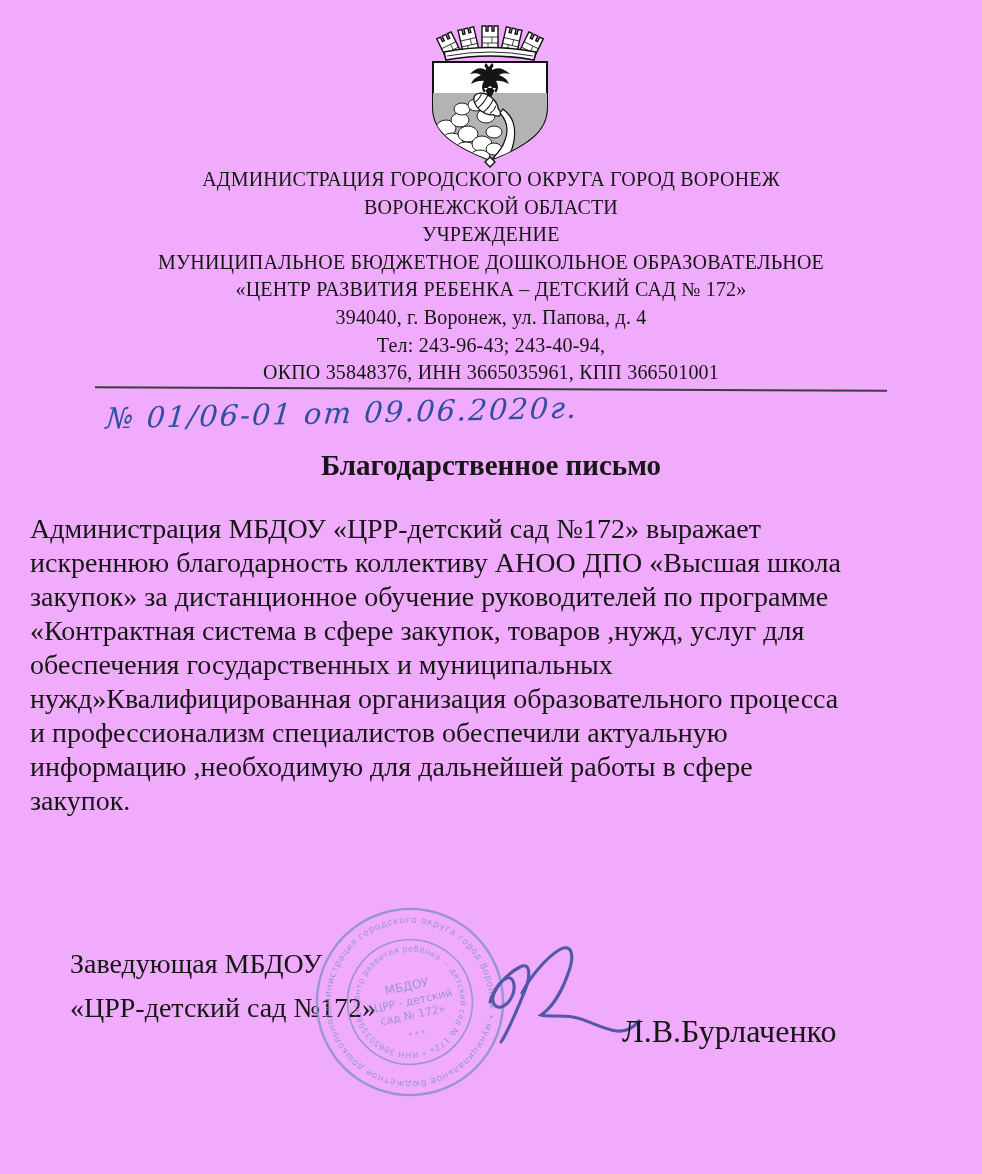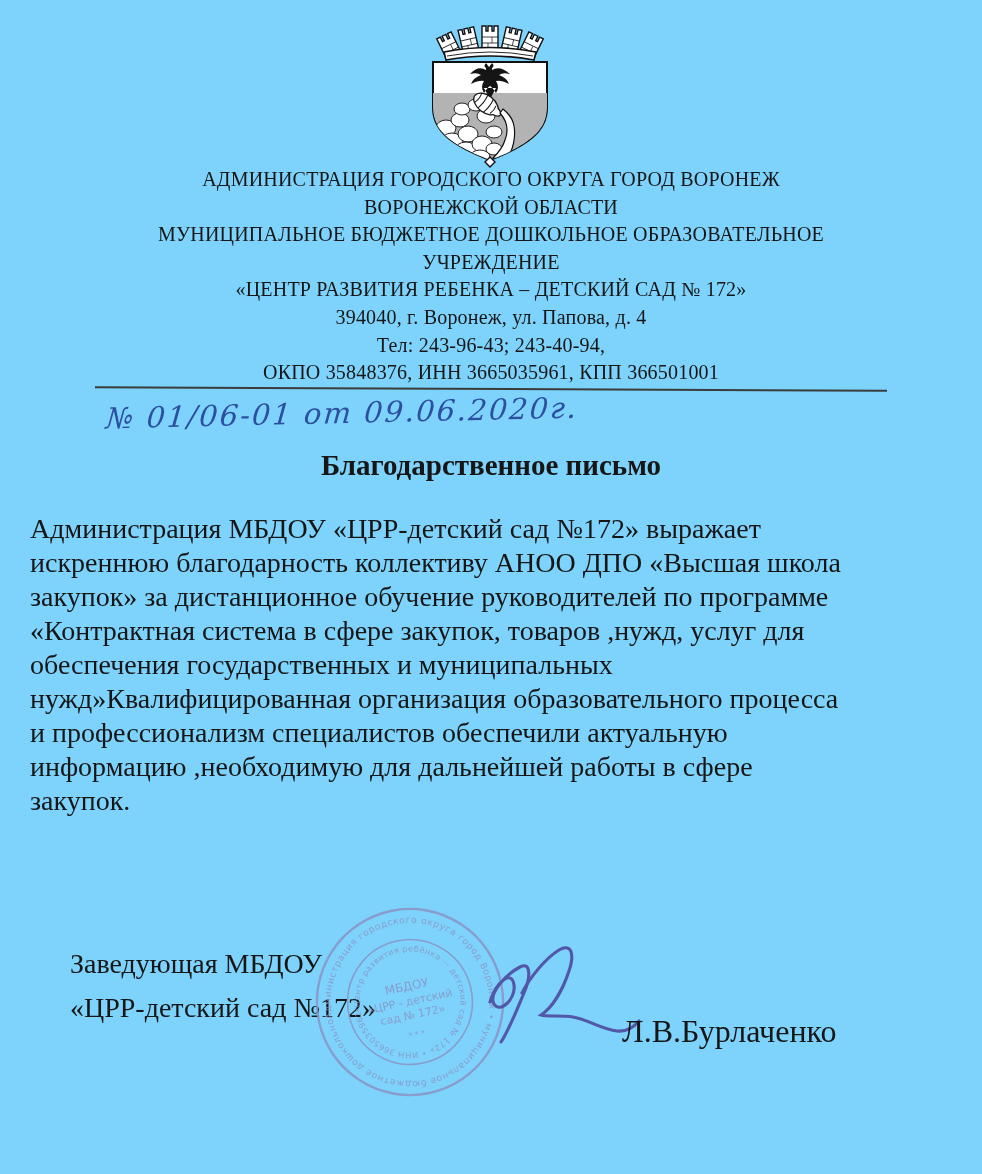--- a/index.html
+++ b/index.html
@@ -1,20 +1,20 @@
 <!DOCTYPE html>
 <html><head>
 <meta charset="utf-8">
 <style>
   html,body{margin:0;padding:0;background:#e9e9e9;}
   .page{
     position:relative;
     width:982px;height:1174px;
     margin:0 auto;
-    background:#7dd3fc;
+    background:#f0abfc;
     font-family:"Liberation Serif", serif;
     color:#161616;
     overflow:hidden;
   }
   .emblem{position:absolute;left:426px;top:12px;width:128px;height:158px;}
   .letterhead{
     position:absolute;left:0;top:166px;width:982px;
     text-align:center;font-size:20px;line-height:27.6px;
     letter-spacing:0.2px;white-space:nowrap;
   }
@@ -108,22 +108,22 @@
         <path d="M74,101 C81,109 83,118 79,128 C77,135 72,141 67,146 L81,147 C87,138 90,125 88,114 C87,107 82,101 77,97 Z" fill="#fff" stroke="#111" stroke-width="1.2"></path>
       </g>
 
       <path d="M64,145 l5,5 -5,5 -5,-5 z" fill="#fff" stroke="#111" stroke-width="1.4"></path>
     </g>
   </svg>
 
   <div class="letterhead">
     <div>АДМИНИСТРАЦИЯ ГОРОДСКОГО ОКРУГА ГОРОД ВОРОНЕЖ</div>
     <div>ВОРОНЕЖСКОЙ ОБЛАСТИ</div>
+    <div>УЧРЕЖДЕНИЕ</div>
     <div>МУНИЦИПАЛЬНОЕ БЮДЖЕТНОЕ ДОШКОЛЬНОЕ ОБРАЗОВАТЕЛЬНОЕ</div>
-    <div>УЧРЕЖДЕНИЕ</div>
     <div>«ЦЕНТР РАЗВИТИЯ РЕБЕНКА – ДЕТСКИЙ САД № 172»</div>
     <div>394040, г. Воронеж, ул. Папова, д. 4</div>
     <div>Тел: 243-96-43; 243-40-94,</div>
     <div>ОКПО 35848376, ИНН 3665035961, КПП 366501001</div>
   </div>
 
   <div class="rule"></div>
 
   <div class="docnum">№ 01/06-01 от 09.06.2020г.</div>
 

